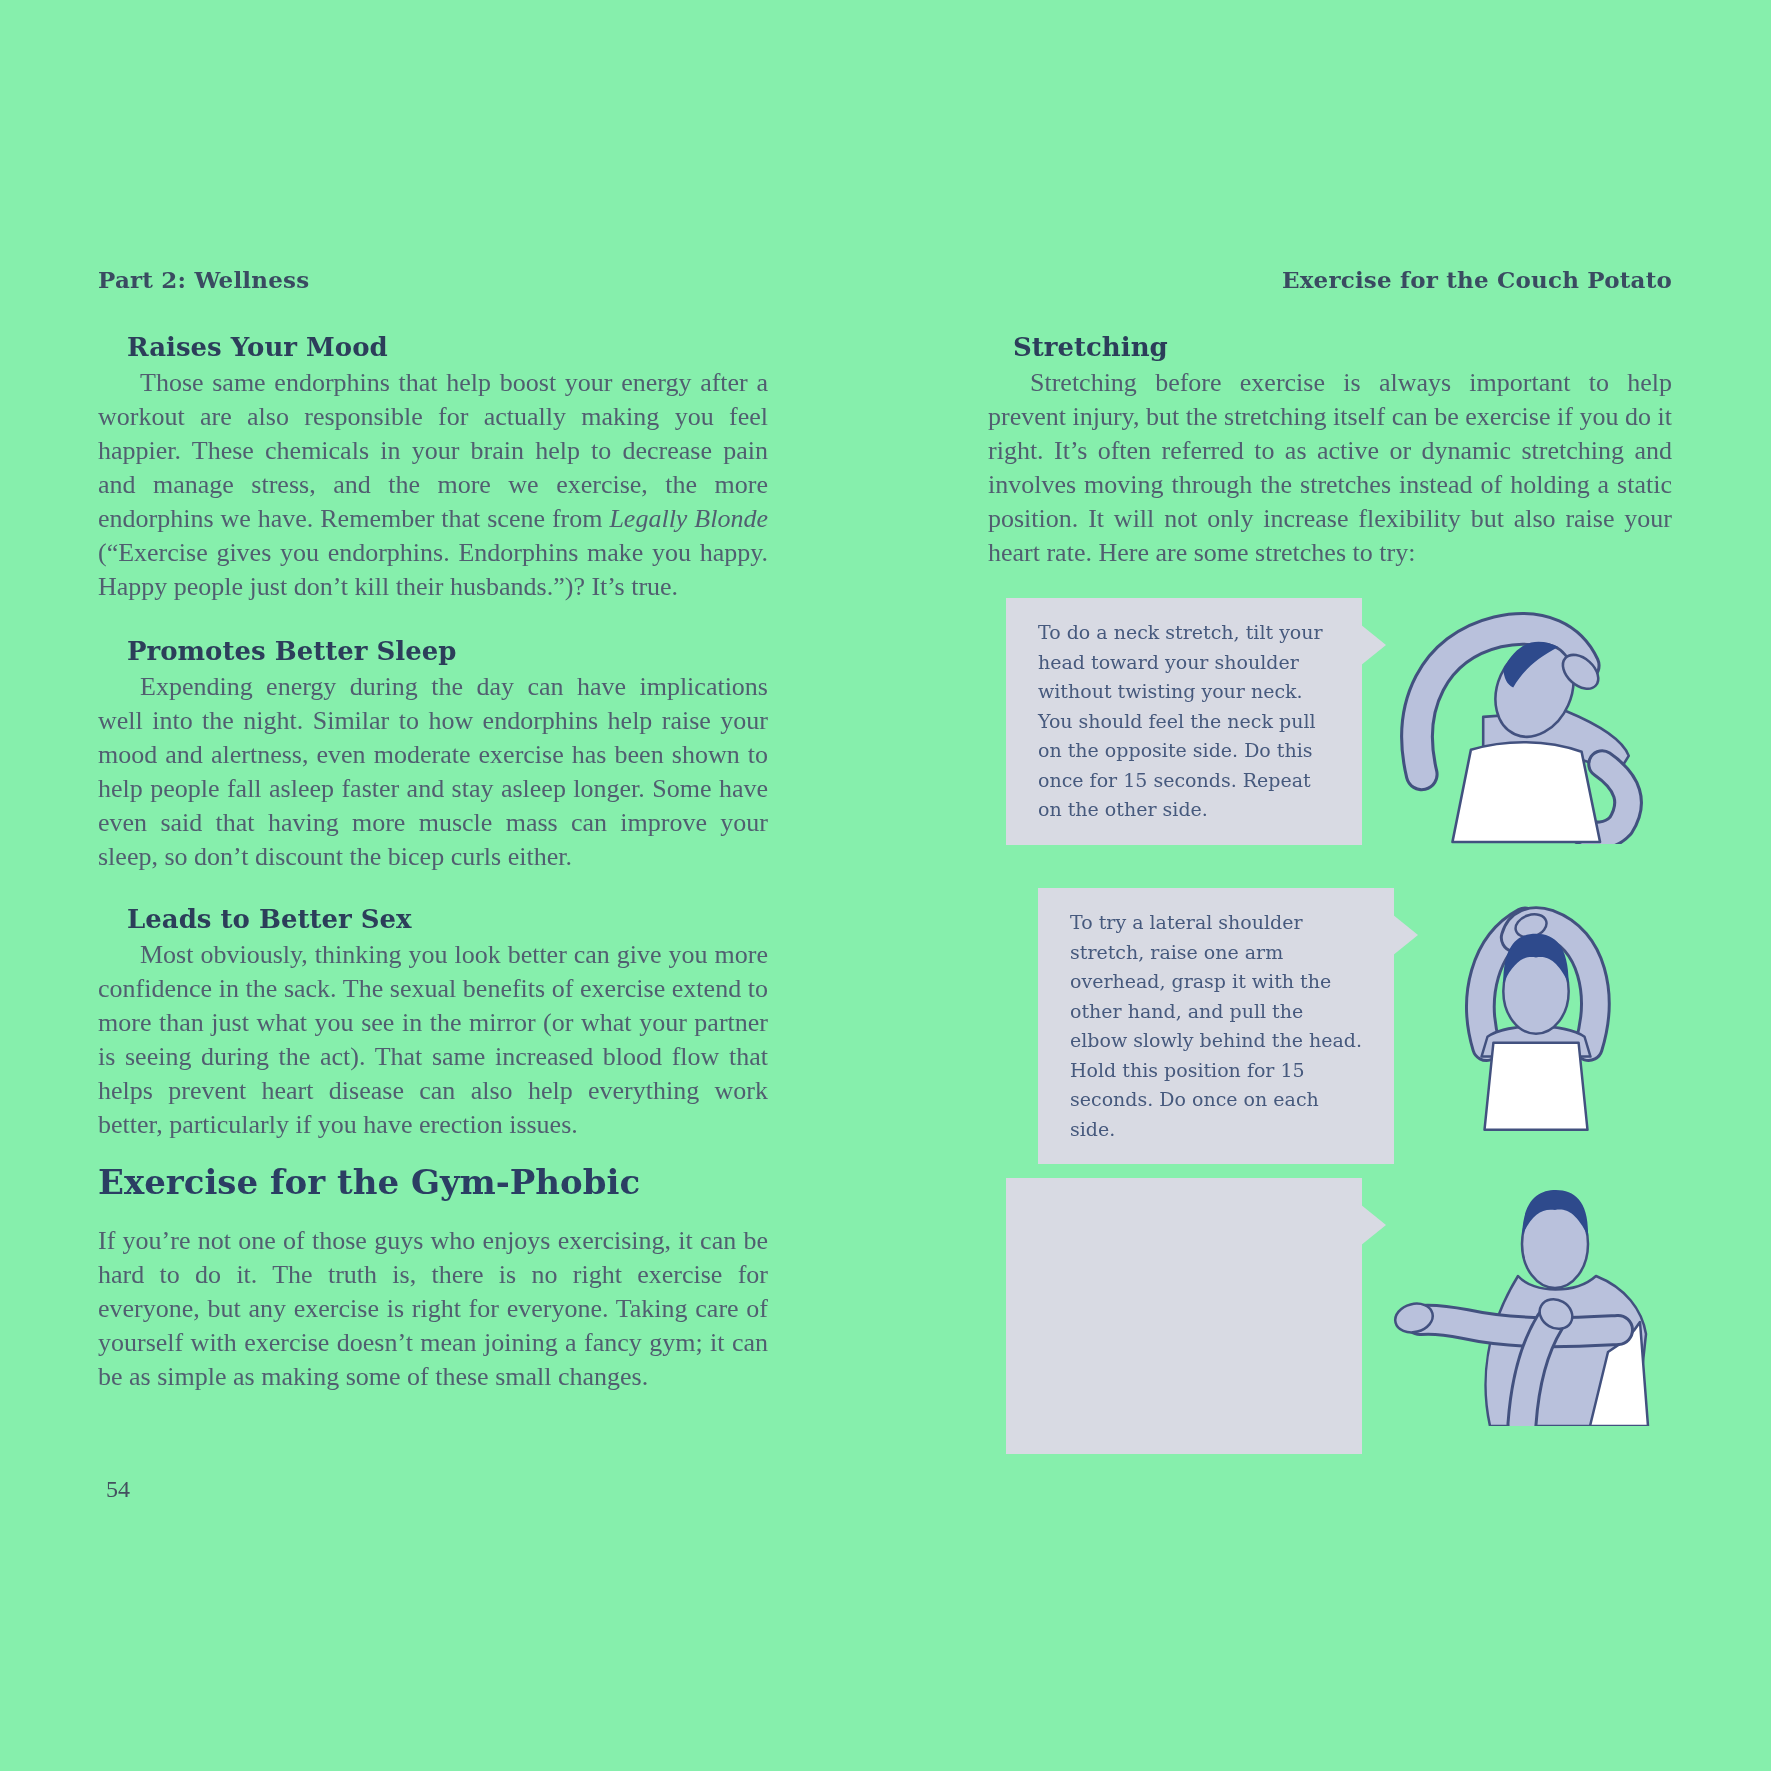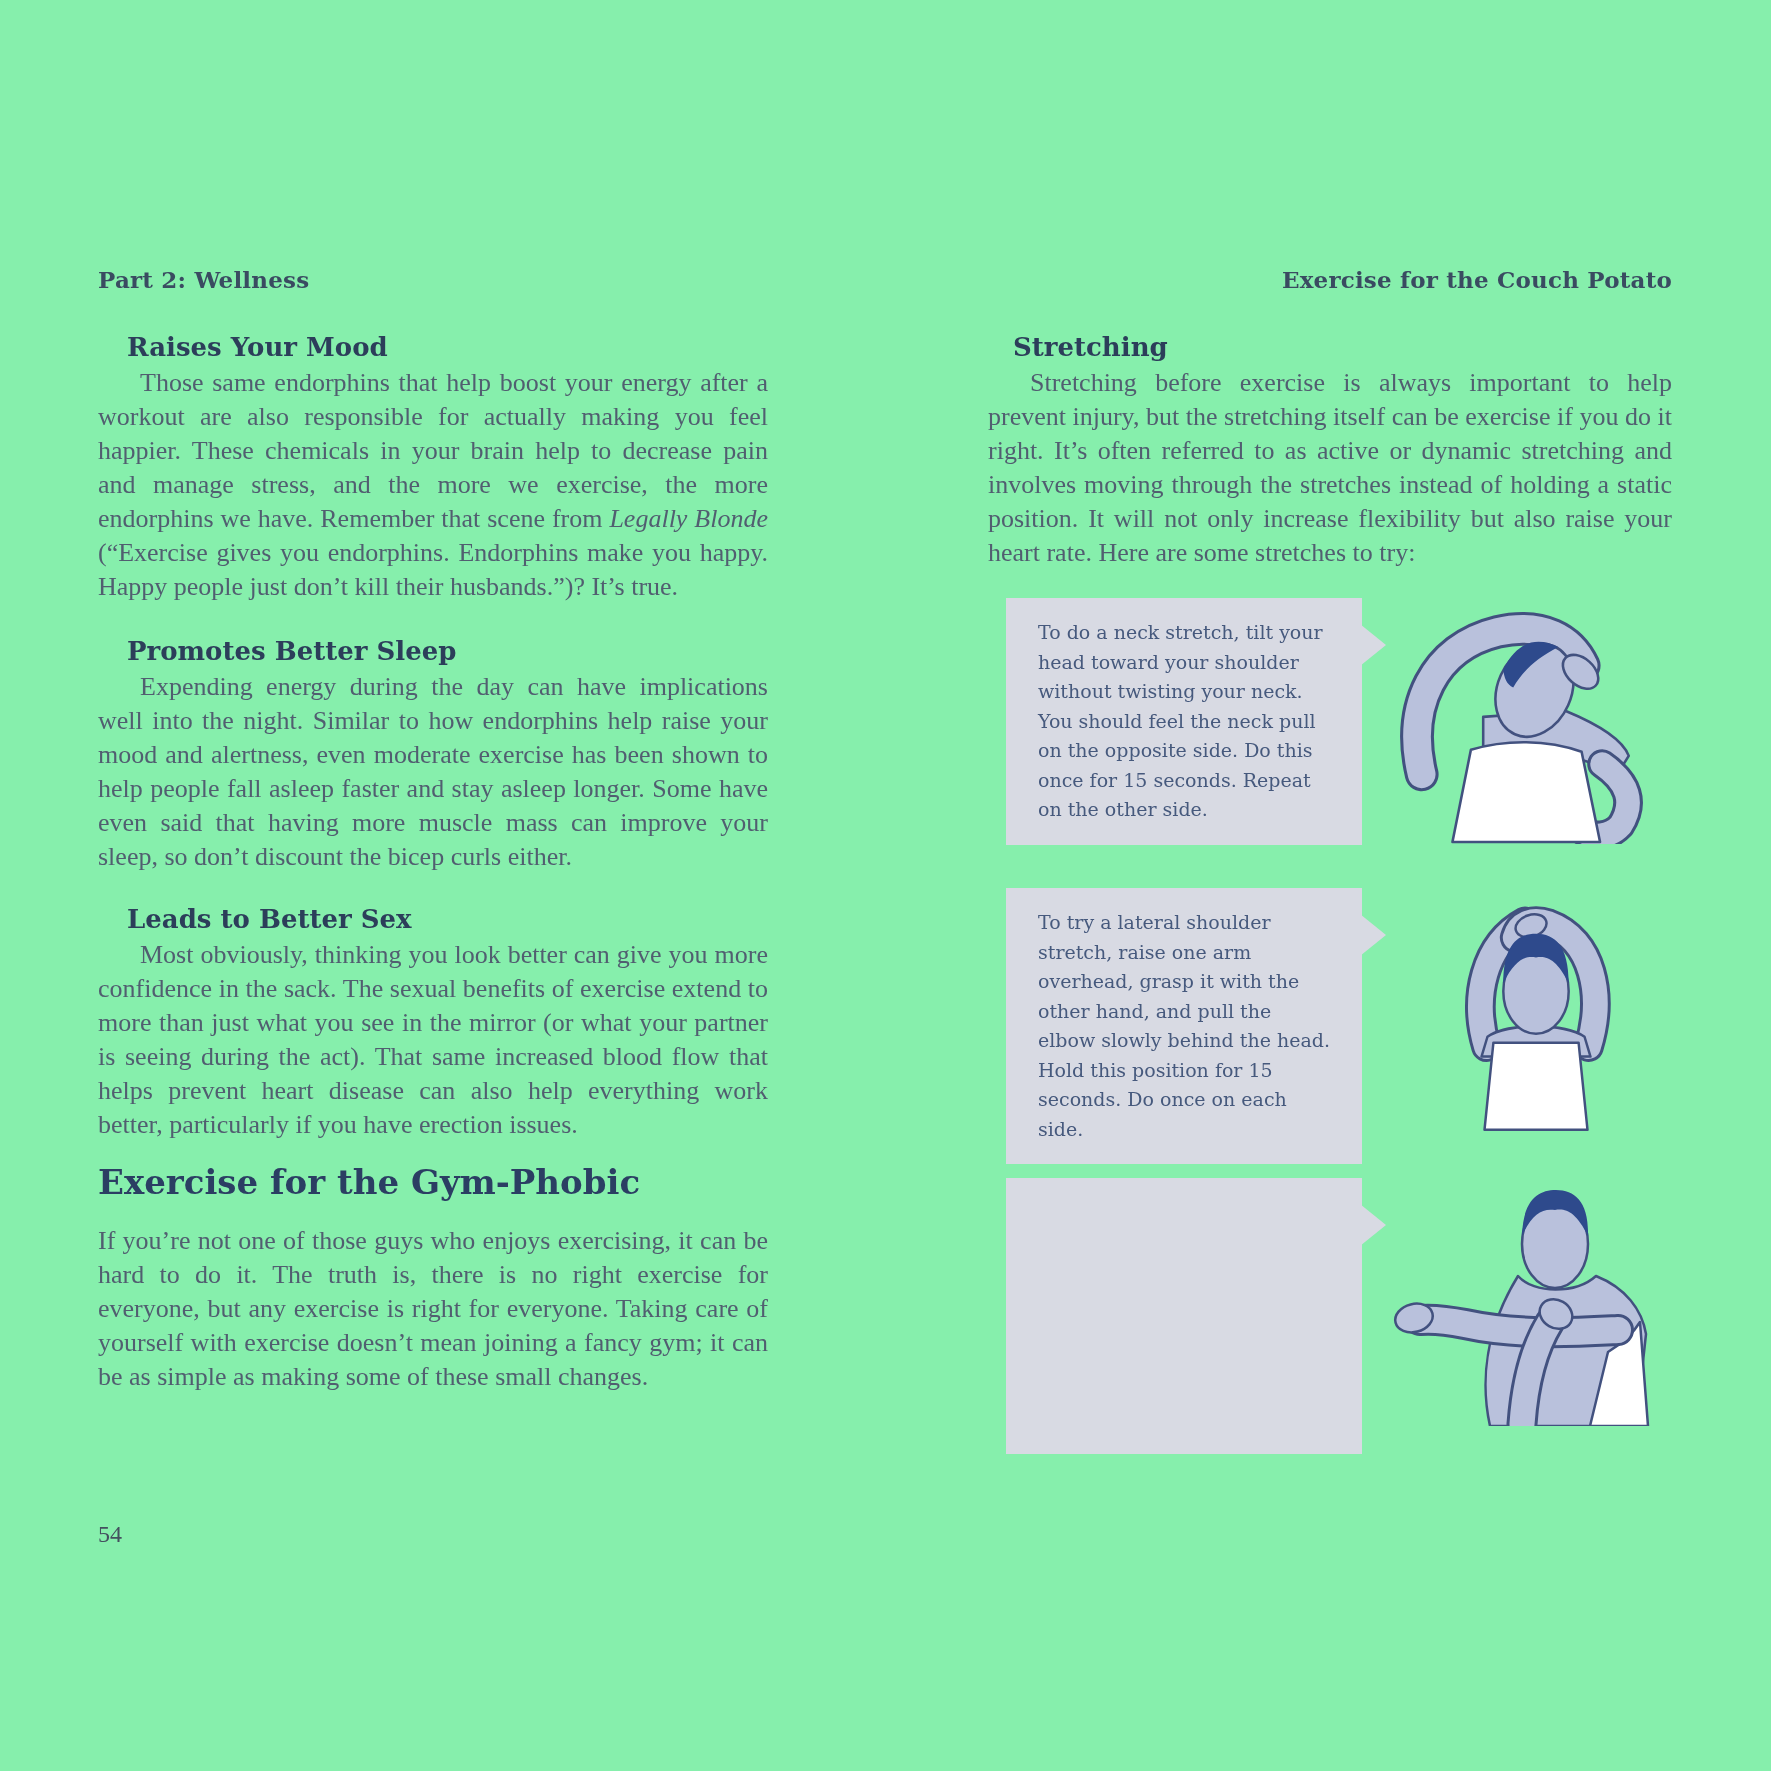--- a/index.html
+++ b/index.html
@@ -45,21 +45,21 @@
     font-weight:bold;
     font-size:34px;
     color:#2b3e63;
   }
   .page-number{
     position:absolute;
     top:1476px;
     font-size:24px;
     color:#44505f;
   }
-  .page-number.left{left:98px;margin-top:45px;}
+  .page-number.left{left:106px;}
   .page-number.right{left:988px;width:684px;text-align:right;}
   .callout{
     position:absolute;
     left:1006px;
     width:292px;
     background:#d8dae3;
     padding:20px 32px;
     font-family:"DejaVu Serif", serif;
     font-size:19px;
     line-height:29.5px;
@@ -112,21 +112,21 @@
     <g transform="rotate(24 168 90)">
       <ellipse cx="168" cy="90" rx="36" ry="47" fill="#b9c1dc" stroke="#42517f" stroke-width="2.5"></ellipse>
       <path d="M132 84 C133 52 150 41 172 42 C157 61 150 77 148 96 C141 96 136 91 132 84 Z" fill="#2e4a8c"></path>
     </g>
     <ellipse cx="213" cy="72" rx="20" ry="13" transform="rotate(42 213 72)" fill="#b9c1dc" stroke="#42517f" stroke-width="2.5"></ellipse>
     <path d="M234 162 C260 180 266 200 252 222 C242 233 224 235 214 226" fill="none" stroke="#42517f" stroke-width="29" stroke-linecap="round"></path>
     <path d="M234 162 C260 180 266 200 252 222 C242 233 224 235 214 226" fill="none" stroke="#b9c1dc" stroke-width="23" stroke-linecap="round"></path>
     <path d="M106 148 C140 138 180 138 214 150 L232 238 L88 238 Z" fill="#ffffff" stroke="#42517f" stroke-width="2.5" stroke-linejoin="round"></path>
   </svg>
 
-  <div class="callout" style="top:888px;min-height:204px;">
+  <div class="callout" style="top:888px;min-height:204px;margin-left:32px;">
     <span class="callout-arrow"></span>
     <span>To try a lateral shoulder stretch, raise one arm overhead, grasp it with the other hand, and pull the elbow slowly behind the head. Hold this position for 15 seconds. Do once on each side.</span>
   </div>
   <svg class="figure" style="left:1432px;top:886px;" width="208" height="248" viewBox="0 0 210 250">
     <path d="M55 162 C40 112 53 58 94 36" fill="none" stroke="#42517f" stroke-width="31" stroke-linecap="round"></path>
     <path d="M55 162 C40 112 53 58 94 36" fill="none" stroke="#b9c1dc" stroke-width="25" stroke-linecap="round"></path>
     <path d="M158 162 C174 110 162 54 118 38 C100 32 88 38 84 52" fill="none" stroke="#42517f" stroke-width="31" stroke-linecap="round"></path>
     <path d="M158 162 C174 110 162 54 118 38 C100 32 88 38 84 52" fill="none" stroke="#b9c1dc" stroke-width="25" stroke-linecap="round"></path>
     <ellipse cx="100" cy="40" rx="16" ry="11" transform="rotate(-18 100 40)" fill="#b9c1dc" stroke="#42517f" stroke-width="2.5"></ellipse>
     <path d="M56 152 C76 138 134 138 154 152 L160 172 L50 172 Z" fill="#b9c1dc" stroke="#42517f" stroke-width="2.5" stroke-linejoin="round"></path>

